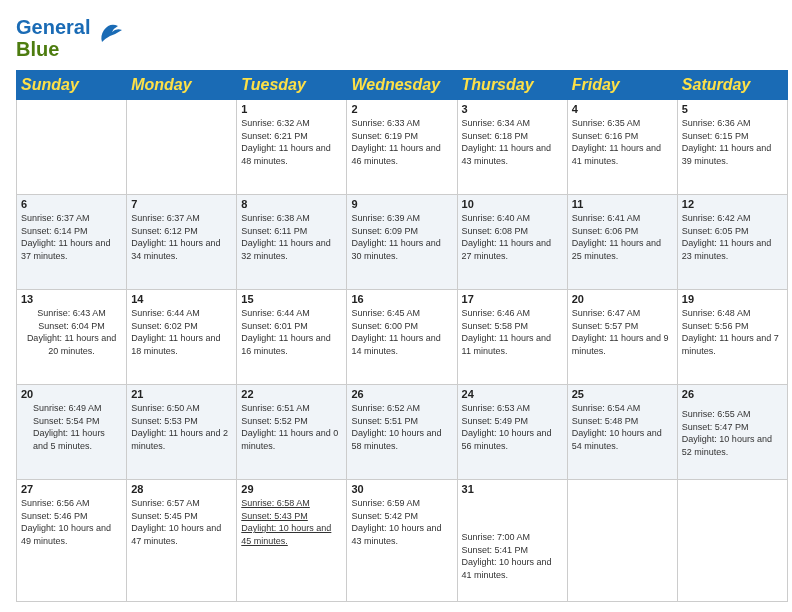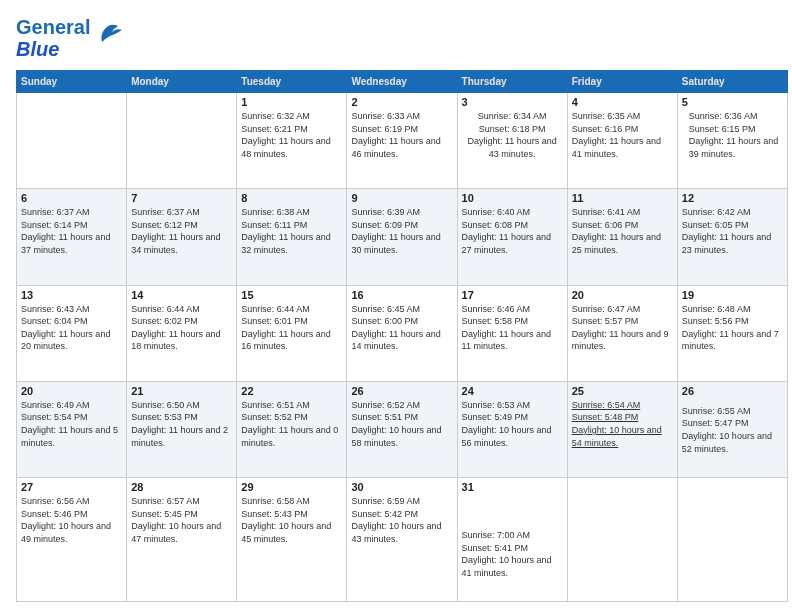--- a/index.html
+++ b/index.html
@@ -50,26 +50,27 @@
       color: #555;
     }
     .calendar {
       flex: 1;
       border-collapse: collapse;
       width: 100%;
       table-layout: fixed;
     }
     .calendar thead tr th {
       background: #1a6bb5;
-      color: #e5e5e5;
-      font-size: 10px;
+      color: #fde047;
+      font-size: 16px;
       font-weight: bold;
       padding: 5px 4px;
       text-align: left;
       border: 1px solid #1a6bb5;
+      font-style: italic;
     }
     .calendar tbody tr td {
       border: 1px solid #ccc;
       vertical-align: top;
       padding: 3px 4px;
       font-size: 9.5px;
       color: #222;
       height: 82px;
       background: #fff;
     }
@@ -92,21 +93,21 @@
   </style>
 </head>
 <body>
 
 <div class="page">
   <div class="header">
     <div class="logo">
       <div style="display:flex; align-items:center;">
         <span class="logo-text">
           <span>General</span><br>
-          <span style="color:#1d4ed8;font-style:italic;">Blue</span>
+          <span style="color:#4d7c0f;">Blue</span>
         </span>
         <svg width="30" height="28" viewBox="0 0 30 28" style="margin-left:4px; margin-top:-8px;">
           <path d="M10 10 Q16 2 24 6 Q20 8 18 12 Q22 8 28 10 Q22 14 16 16 Q12 18 8 22 Q6 16 10 10Z" fill="#1a6bb5"></path>
         </svg>
       </div>
     </div>
     <div class="title-area">
       <div class="month-title"></div>
       <div class="location"></div>
     </div>
@@ -135,33 +136,33 @@
 Daylight: 11 hours and 48 minutes.</div>
           </td>
           <td>
             <div class="day-number">2</div>
             <div class="day-info" style="white-space: pre-line;">Sunrise: 6:33 AM
 Sunset: 6:19 PM
 Daylight: 11 hours and 46 minutes.</div>
           </td>
           <td>
             <div class="day-number">3</div>
-            <div class="day-info" style="white-space: pre-line; text-align: center;">Sunrise: 6:34 AM
+            <div class="day-info" style="white-space: pre-line;">Sunrise: 6:34 AM
 Sunset: 6:18 PM
 Daylight: 11 hours and 43 minutes.</div>
           </td>
           <td>
             <div class="day-number">4</div>
             <div class="day-info" style="white-space: pre-line;">Sunrise: 6:35 AM
 Sunset: 6:16 PM
 Daylight: 11 hours and 41 minutes.</div>
           </td>
           <td>
             <div class="day-number">5</div>
-            <div class="day-info" style="white-space: pre-line; margin-left: 7px;">Sunrise: 6:36 AM
+            <div class="day-info" style="white-space: pre-line;">Sunrise: 6:36 AM
 Sunset: 6:15 PM
 Daylight: 11 hours and 39 minutes.</div>
           </td>
         </tr>
         <tr>
           <td>
             <div class="day-number">6</div>
             <div class="day-info" style="white-space: pre-line;">Sunrise: 6:37 AM
 Sunset: 6:14 PM
 Daylight: 11 hours and 37 minutes.</div>
@@ -199,21 +200,21 @@
           <td>
             <div class="day-number">12</div>
             <div class="day-info" style="white-space: pre-line;">Sunrise: 6:42 AM
 Sunset: 6:05 PM
 Daylight: 11 hours and 23 minutes.</div>
           </td>
         </tr>
         <tr>
           <td>
             <div class="day-number">13</div>
-            <div class="day-info" style="white-space: pre-line;">Sunrise: 6:43 AM
+            <div class="day-info" style="white-space: pre-line; text-align: center;">Sunrise: 6:43 AM
 Sunset: 6:04 PM
 Daylight: 11 hours and 20 minutes.</div>
           </td>
           <td>
             <div class="day-number">14</div>
             <div class="day-info" style="white-space: pre-line;">Sunrise: 6:44 AM
 Sunset: 6:02 PM
 Daylight: 11 hours and 18 minutes.</div>
           </td>
           <td>
@@ -243,21 +244,21 @@
           <td>
             <div class="day-number">19</div>
             <div class="day-info" style="white-space: pre-line;">Sunrise: 6:48 AM
 Sunset: 5:56 PM
 Daylight: 11 hours and 7 minutes.</div>
           </td>
         </tr>
         <tr>
           <td>
             <div class="day-number">20</div>
-            <div class="day-info" style="white-space: pre-line;">Sunrise: 6:49 AM
+            <div class="day-info" style="white-space: pre-line; margin-left: 12px;">Sunrise: 6:49 AM
 Sunset: 5:54 PM
 Daylight: 11 hours and 5 minutes.</div>
           </td>
           <td>
             <div class="day-number">21</div>
             <div class="day-info" style="white-space: pre-line;">Sunrise: 6:50 AM
 Sunset: 5:53 PM
 Daylight: 11 hours and 2 minutes.</div>
           </td>
           <td>
@@ -273,21 +274,21 @@
 Daylight: 10 hours and 58 minutes.</div>
           </td>
           <td>
             <div class="day-number">24</div>
             <div class="day-info" style="white-space: pre-line;">Sunrise: 6:53 AM
 Sunset: 5:49 PM
 Daylight: 10 hours and 56 minutes.</div>
           </td>
           <td>
             <div class="day-number">25</div>
-            <div class="day-info" style="white-space: pre-line; text-decoration: underline;">Sunrise: 6:54 AM
+            <div class="day-info" style="white-space: pre-line;">Sunrise: 6:54 AM
 Sunset: 5:48 PM
 Daylight: 10 hours and 54 minutes.</div>
           </td>
           <td>
             <div class="day-number">26</div>
             <div class="day-info" style="white-space: pre-line; margin-top: 8px;">Sunrise: 6:55 AM
 Sunset: 5:47 PM
 Daylight: 10 hours and 52 minutes.</div>
           </td>
         </tr>
@@ -299,21 +300,21 @@
 Daylight: 10 hours and 49 minutes.</div>
           </td>
           <td>
             <div class="day-number">28</div>
             <div class="day-info" style="white-space: pre-line;">Sunrise: 6:57 AM
 Sunset: 5:45 PM
 Daylight: 10 hours and 47 minutes.</div>
           </td>
           <td>
             <div class="day-number">29</div>
-            <div class="day-info" style="white-space: pre-line;">Sunrise: 6:58 AM
+            <div class="day-info" style="white-space: pre-line; text-decoration: underline;">Sunrise: 6:58 AM
 Sunset: 5:43 PM
 Daylight: 10 hours and 45 minutes.</div>
           </td>
           <td>
             <div class="day-number">30</div>
             <div class="day-info" style="white-space: pre-line;">Sunrise: 6:59 AM
 Sunset: 5:42 PM
 Daylight: 10 hours and 43 minutes.</div>
           </td>
           <td>

